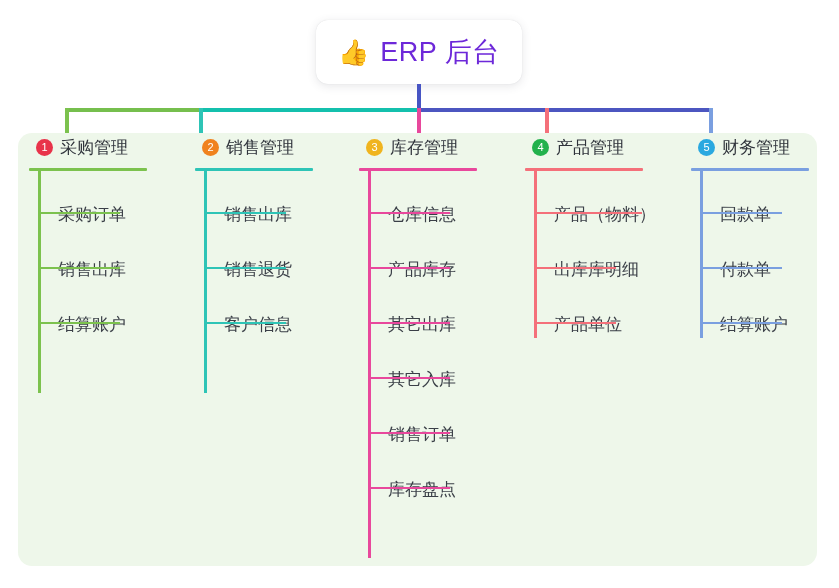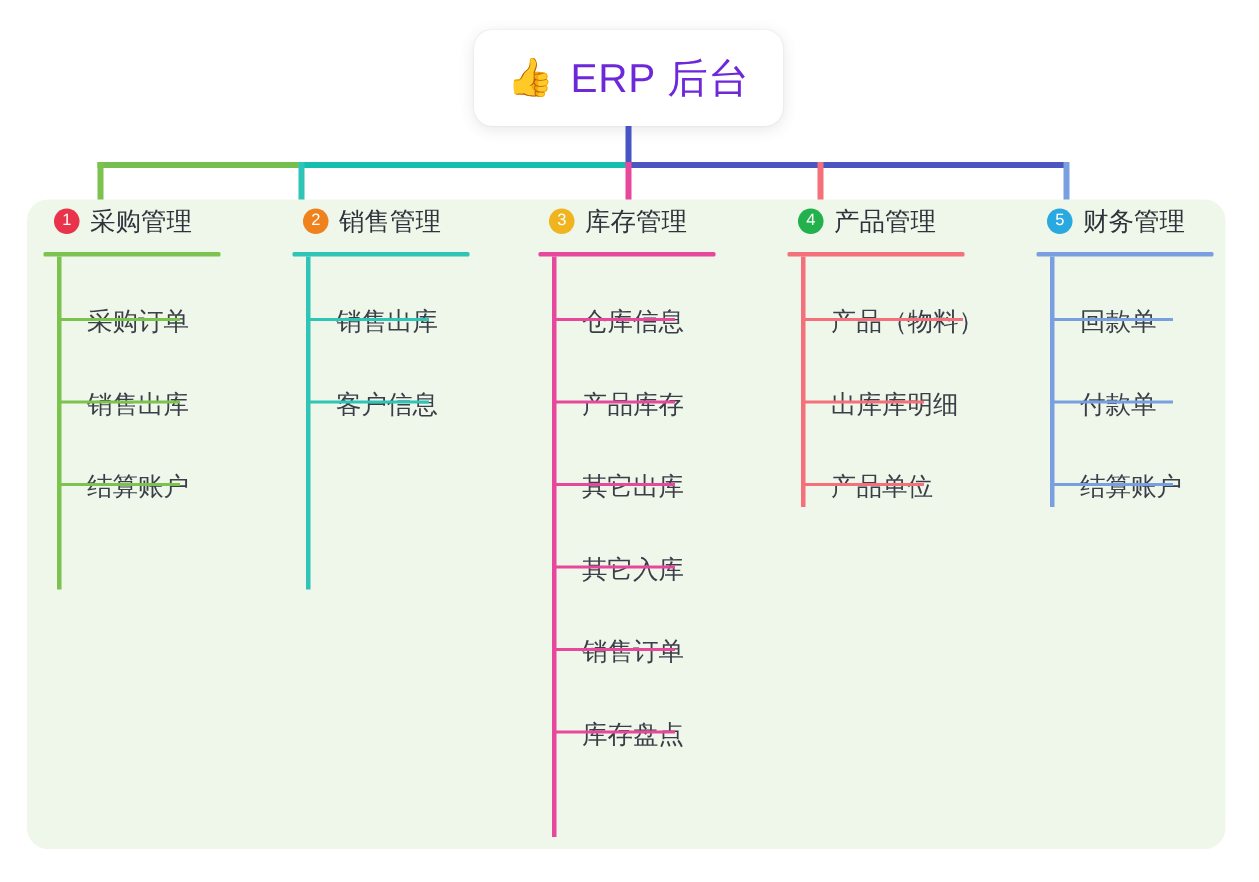--- a/index.html
+++ b/index.html
@@ -192,20 +192,24 @@
           <span class="col-title">销售管理</span>
         </div>
         <div class="col-underline" style="background: rgb(46, 196, 182); width: 118px; margin-left: 9px;"></div>
         <div class="items">
           <div class="spine" style="background: rgb(46, 196, 182); top: 0px; height: 222px;"></div>
           <div class="item">
             <span class="item-label">销售出库</span>
             <div class="item-underline" style="background: rgb(46, 196, 182); width: 82px;"></div>
           </div>
           <div class="item">
+            <span class="item-label">销售退货</span>
+            <div class="item-underline" style="background: rgb(46, 196, 182); width: 82px;"></div>
+          </div>
+          <div class="item">
             <span class="item-label">客户信息</span>
             <div class="item-underline" style="background: rgb(46, 196, 182); width: 82px;"></div>
           </div>
         </div>
       </div>
       <div class="column" style="left: 332px; width: 170px;">
         <div class="col-head">
           <span class="badge" style="background: rgb(240, 180, 30);">3</span>
           <span class="col-title">库存管理</span>
         </div>

